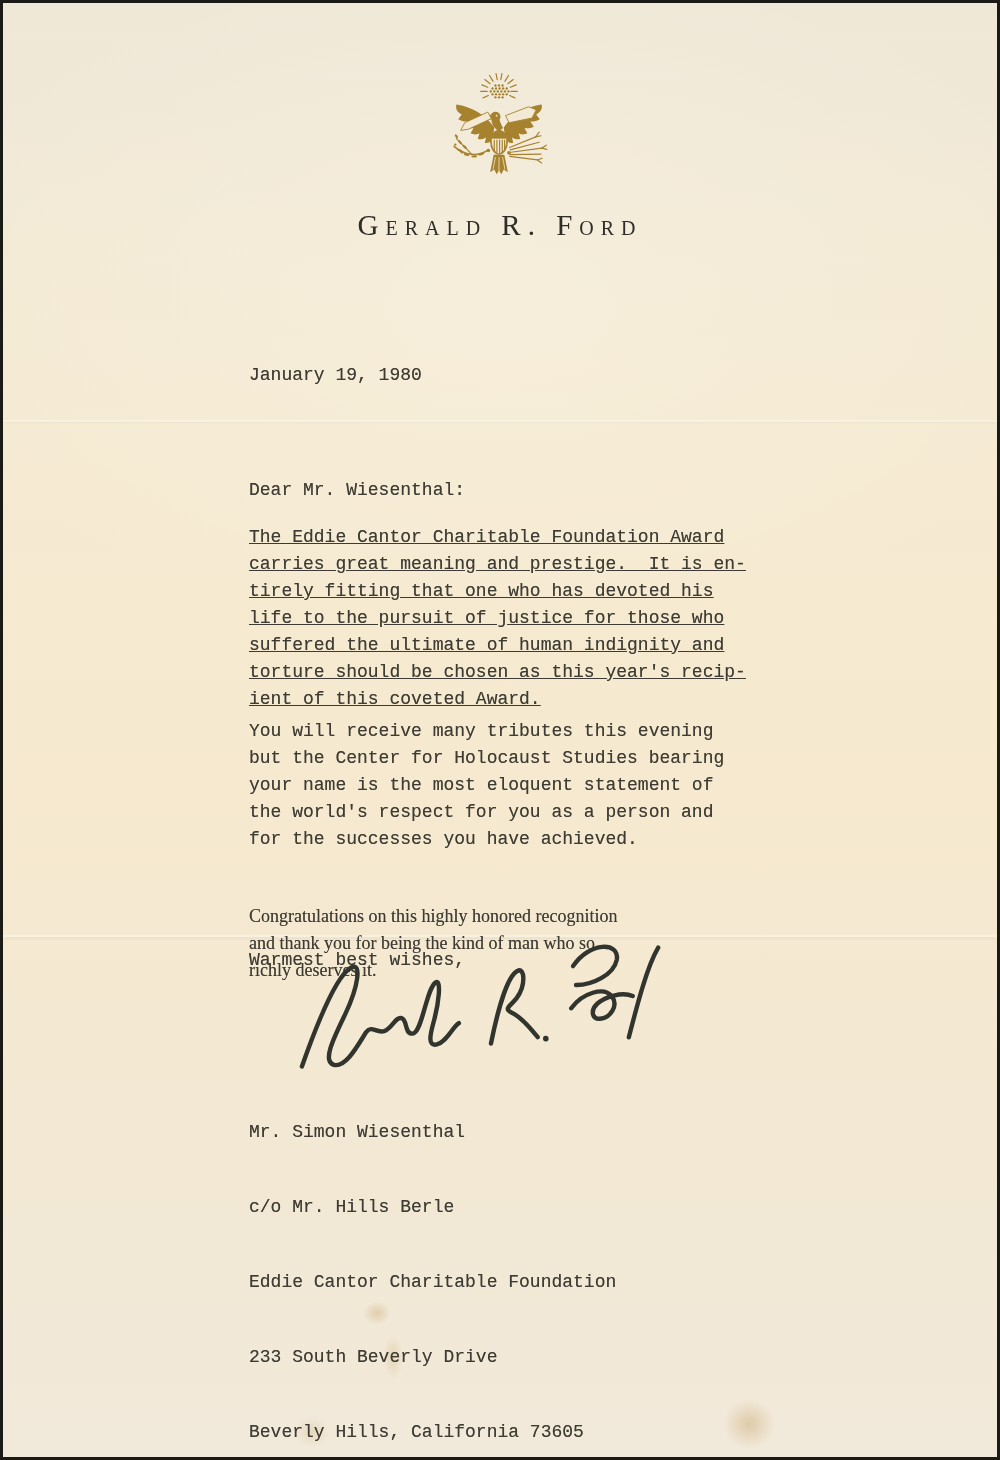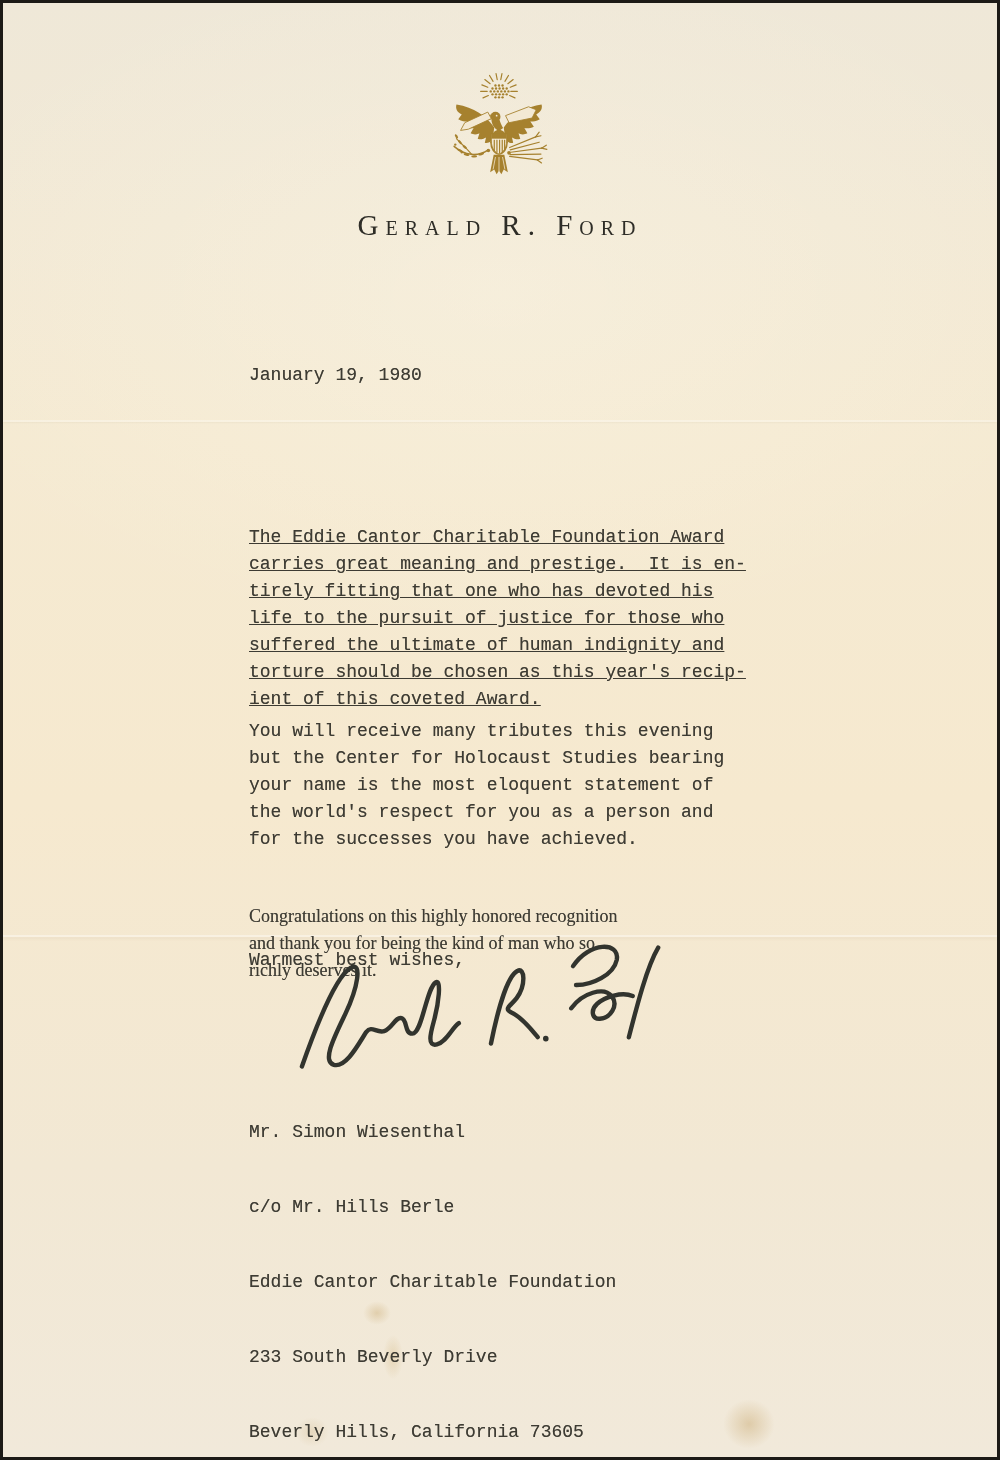--- a/index.html
+++ b/index.html
@@ -167,20 +167,21 @@
           <line x1="175" y1="147" x2="182" y2="152"></line>
       </g>
       <circle cx="127" cy="135" r="3.2" fill="#a6812e"></circle>
     </svg>
   </div>
 
   <div class="lh-name">Gerald R. Ford</div>
 
   <div class="type date-line">January 19, 1980</div>
 
+  <div class="type salutation">Dear Mr. Wiesenthal:</div>
 
   <div class="type para-1">The Eddie Cantor Charitable Foundation Award
 carries great meaning and prestige.  It is en-
 tirely fitting that one who has devoted his
 life to the pursuit of justice for those who
 suffered the ultimate of human indignity and
 torture should be chosen as this year's recip-
 ient of this coveted Award.</div>
   <div class="type para-2">You will receive many tributes this evening
 but the Center for Holocaust Studies bearing

